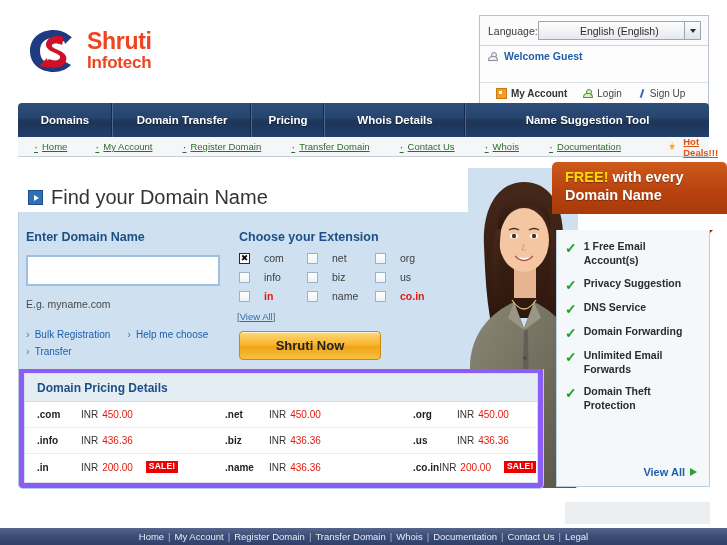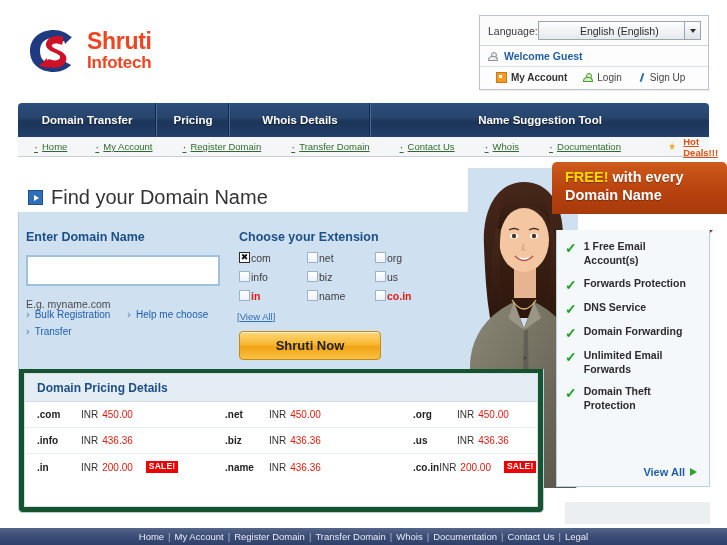--- a/index.html
+++ b/index.html
@@ -66,21 +66,21 @@
   .lang-select .arrow-btn {
     position: absolute; right: 0; top: 0; bottom: 0; width: 15px;
     border-left: 1px solid #9aa6b4;
     background: linear-gradient(to bottom,#fdfdfd 0%,#dfe3e8 100%);
     display: flex; align-items: center; justify-content: center;
   }
   .caret-d { width: 0; height: 0; border-left: 3.5px solid transparent; border-right: 3.5px solid transparent; border-top: 4px solid #2d2d2d; }
 
   .welcome-row {
     display: flex; align-items: center;
-    padding: 4px 8px 4px 8px;
+    padding: 4px 8px 20px 8px;
     border-bottom: 1px solid #dde2e8;
   }
   .welcome-row .txt { font-size: 10.5px; font-weight: bold; color: #1f5fa9; }
   .links-row {
     display: flex; align-items: center;
     padding: 5px 8px 6px 16px;
     gap: 16px;
   }
   .acct-link { display: flex; align-items: center; gap: 4px; font-size: 10px; color: #333; font-weight: bold; white-space: nowrap; }
   .acct-link.plain { font-weight: normal; color: #444; }
@@ -183,42 +183,42 @@
     box-sizing: border-box;
     font-family: "Liberation Sans", sans-serif;
     font-size: 12px; color: #333;
     padding: 0 6px;
     outline: none;
   }
   .eg-text {
     position: absolute; left: 26px; top: 298px;
     font-size: 10.5px; color: #4a4a4a;
   }
-  .mini-links { position: absolute; left: 26px; top: 308px; width: 210px; }
+  .mini-links { position: absolute; left: 26px; top: 328px; width: 210px; }
   .mini-link {
     font-size: 10px; color: #1f5fa9;
     display: inline-flex; align-items: center; margin-right: 14px;
     white-space: nowrap;
   }
   .mini-link::before {
     content: '\203A'; color: #4a7fb5; margin-right: 5px; font-size: 11px;
   }
 
   .lbl-choose {
     position: absolute; left: 239px; top: 230px;
     font-size: 12.5px; font-weight: bold; color: #1c4f86;
   }
   .ext-grid {
     position: absolute; left: 239px; top: 252px;
     width: 215px;
     display: grid;
     grid-template-columns: 68px 68px 79px;
     row-gap: 7px;
   }
-  .ext-cell { display: flex; gap: 1px; }
+  .ext-cell { display: flex; align-items: center; gap: 14px; }
   .cbox {
     width: 11px; height: 11px;
     border: 1px solid #9bb2c7;
     background: linear-gradient(to bottom,#ffffff,#eef2f6);
     box-sizing: border-box;
     display: flex; align-items: center; justify-content: center;
     flex: none;
   }
   .cbox.checked { border-color: #2a2a2a; background: #fff; }
   .cbox.checked::after {
@@ -248,22 +248,22 @@
   .photo {
     position: absolute; left: 468px; top: 168px;
     width: 110px; height: 320px;
     overflow: hidden;
   }
   .photo svg { display: block; }
 
   
   .pricing {
     position: absolute; left: 18px; top: 369px;
-    width: 526px; height: 144px;
-    background: #14532d;
+    width: 526px; height: 120px;
+    background: #8b5cf6;
     border-left: 1px solid #b7cde3;
     border-right: 1px solid #b7cde3;
     border-bottom: 1px solid #b7cde3;
     border-radius: 0 0 5px 5px;
     box-sizing: border-box;
     padding: 4px 5px 5px 5px;
   }
   .pricing-inner { border: 1px solid #d6dfe8; height: 100%; box-sizing: border-box; background:#fff;}
   .pricing-head {
     height: 27px; background: #e4ecf4;
@@ -418,20 +418,21 @@
         </a>
         <a class="acct-link plain">
           <span class="ico-pen"></span>
           <span>Sign Up</span>
         </a>
       </div>
     </div>
   </div>
 
   <div class="nav">
+    <div class="nav-item n0">Domains</div>
     <div class="nav-item n1">Domain Transfer</div>
     <div class="nav-item n2">Pricing</div>
     <div class="nav-item n3">Whois Details</div>
     <div class="nav-item n4">Name Suggestion Tool</div>
   </div>
 
   <div class="subnav">
     <a class="sub-link home">Home</a>
     <a class="sub-link">My Account</a>
     <a class="sub-link">Register Domain</a>
@@ -630,21 +631,21 @@
   </div>
   <div class="promo-fold"></div>
 
   <div class="promo-body">
     <div class="promo-item">
       <span class="check">✓</span>
       <span class="txt">1 Free Email Account(s)</span>
     </div>
     <div class="promo-item">
       <span class="check">✓</span>
-      <span class="txt">Forwards Protection</span>
+      <span class="txt">Privacy Suggestion</span>
     </div>
     <div class="promo-item">
       <span class="check">✓</span>
       <span class="txt">DNS Service</span>
     </div>
     <div class="promo-item">
       <span class="check">✓</span>
       <span class="txt">Domain Forwarding</span>
     </div>
     <div class="promo-item">

